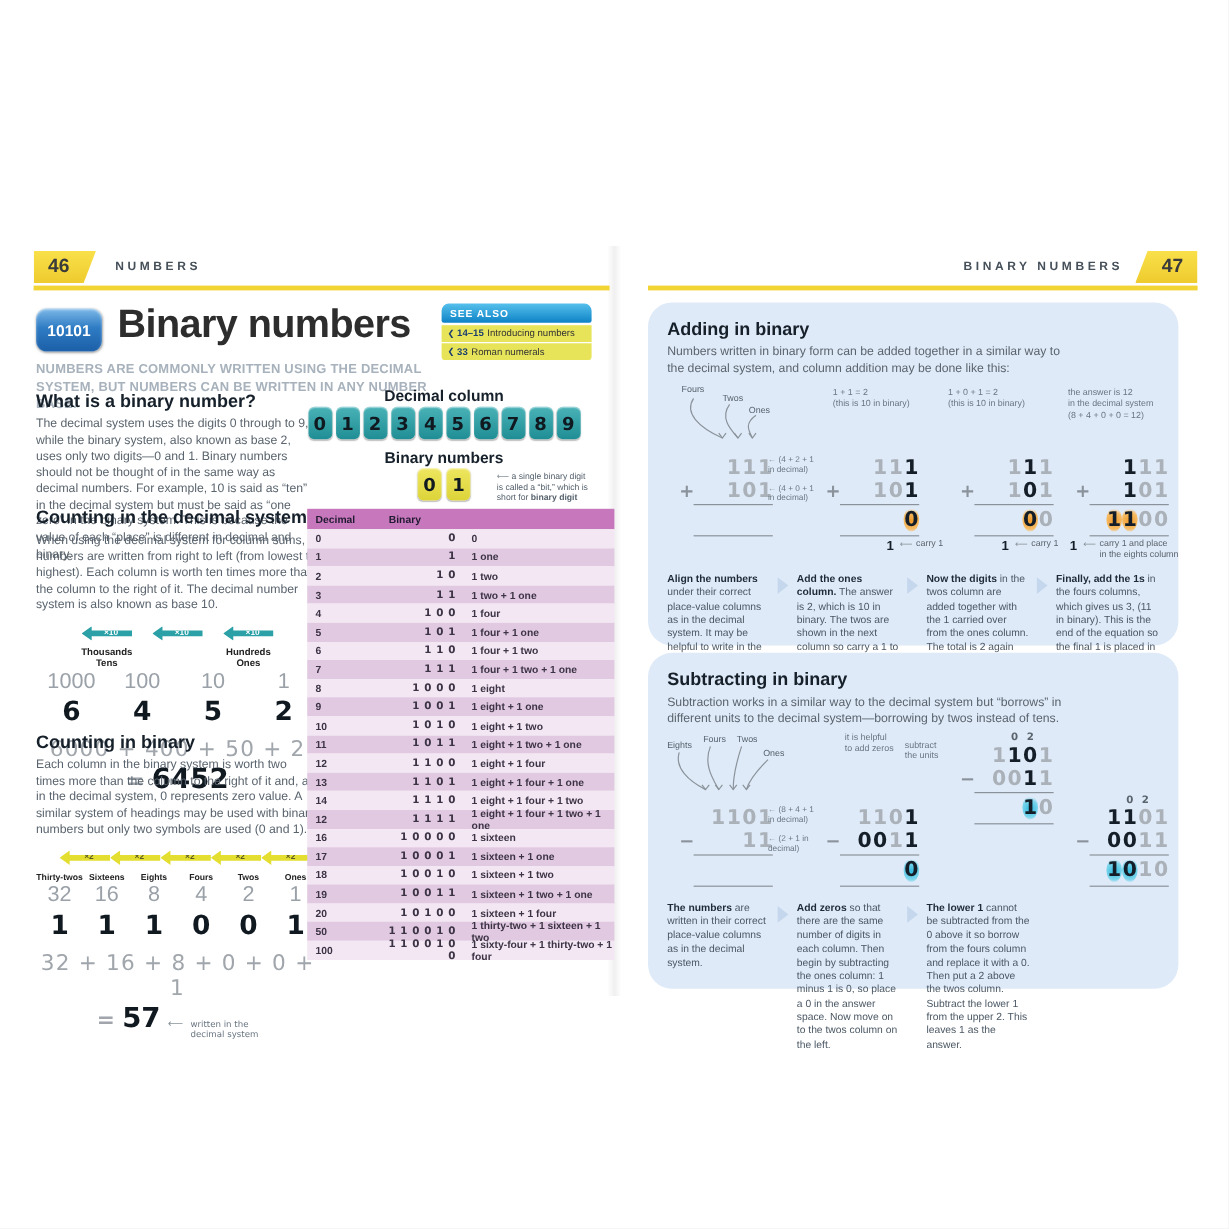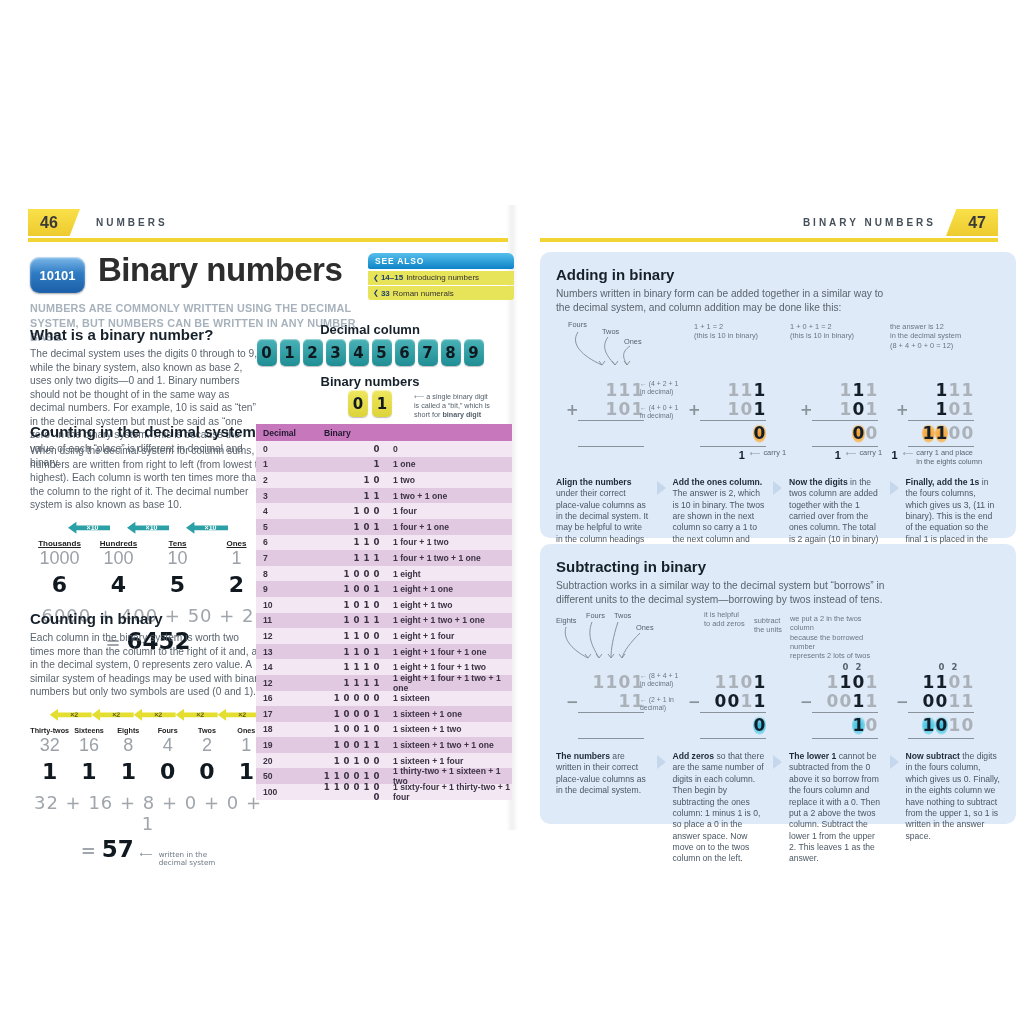--- a/index.html
+++ b/index.html
@@ -24,21 +24,21 @@
   
   .badge { position:absolute; left:30px; top:257px; width:55px; height:36px; border-radius:9px;
            background:linear-gradient(180deg,#7db9e8 0%,#2f7cc4 45%,#1b5fa8 100%);
            box-shadow:inset 0 1px 2px rgba(255,255,255,.65), 0 1px 2px rgba(0,0,0,.35);
            color:#fff; font-size:13px; font-weight:bold; display:flex; align-items:center; justify-content:center; }
   .title { position:absolute; left:98px; top:251px; font-size:33px; font-weight:700; color:#2d2d2d; letter-spacing:-.5px; }
   .subtitle { position:absolute; left:30px; top:301px; width:345px; font-size:10.8px; font-weight:bold;
               color:#a7b2bc; line-height:1.35; letter-spacing:.2px; }
 
   
-  .seealso { position:absolute; left:368px; top:253px; width:146px; }
+  .seealso { position:absolute; left:368px; top:253px; width:125px; }
   .sa-head { height:16px; border-radius:6px 6px 2px 2px; background:linear-gradient(180deg,#56c0ec,#0d82c6);
              color:#fff; font-size:8.5px; font-weight:bold; letter-spacing:.8px; padding:3px 0 0 7px; }
   .sa-row { height:14px; margin-top:1.5px; background:#e7e45a; font-size:8px; color:#333; display:flex; align-items:center; padding-left:5px; }
   .sa-row:last-child { border-radius:0 0 3px 3px; }
   .sa-chev { font-weight:bold; color:#1d3f6e; margin-right:2px; font-size:7px; }
   .sa-pg { font-weight:bold; color:#1d3f6e; margin-right:3px; }
 
   
   .lsec { position:absolute; left:30px; width:236px; }
   .lsec h2 { font-size:15px; font-weight:bold; color:#16202a; margin-bottom:4px; }
@@ -82,21 +82,21 @@
   .bt-row { display:flex; align-items:center; height:15.6px; font-size:8.6px; color:#3c3344; }
   .bt-row.head { height:17px; background:#c778bc; font-weight:bold; color:#201a30; }
   .bt-row.odd  { background:#f2e7f3; }
   .bt-row.even { background:#e1c9e2; }
   .bt-c1 { width:58px; padding-left:7px; font-weight:bold; }
   .bt-c2 { width:66px; text-align:right; font-weight:bold; letter-spacing:.5px; font-family:"DejaVu Sans",sans-serif; }
   .bt-c3 { flex:1; padding-left:13px; font-weight:bold; }
   .bt-row.head .bt-c2 { text-align:left; padding-left:10px; letter-spacing:0; font-family:inherit; }
 
   
-  .bluebox { position:absolute; left:540px; width:476px; background:#dfeaf8; border-radius:10px; padding:14px 16px; }
+  .bluebox { position:absolute; left:540px; width:442px; background:#dfeaf8; border-radius:20px; padding:14px 16px; }
   .bluebox h2 { font-size:15px; font-weight:bold; color:#16202a; margin-bottom:4px; }
   .bluebox .intro { font-size:10.2px; line-height:1.33; color:#5a646e; width:330px; }
   #add-box { top:252px; height:286px; }
   #sub-box { top:544px; height:280px; }
 
   
   .mgrid { display:grid; grid-template-columns:122px 112px 96px 100px; margin-top:4px; }
   .mcol { position:relative; }
   .mnote-area { position:relative; height:52px; font-size:7.4px; color:#6a7682; line-height:1.25; }
   .mnote { position:absolute; white-space:pre-line; }
@@ -196,21 +196,21 @@
 
   <section class="lsec" style="top:423px">
     <h2>Counting in the decimal system</h2>
     <p>When using the decimal system for column sums, numbers are written from right to left (from lowest to highest). Each column is worth ten times more than the column to the right of it. The decimal number system is also known as base 10.</p>
     <div class="pvd" id="pvd-dec">
         <div class="pv-arrows" style="grid-template-columns: repeat(3, 1fr); width: calc(75%); margin-left: calc(12.5%);">
           <span class="pv-arrow teal">×10</span>
           <span class="pv-arrow teal">×10</span>
           <span class="pv-arrow teal">×10</span>
         </div>
-        <div class="pv-row pv-labels" style="grid-template-columns: repeat(4, 1fr); text-decoration: underline;">
+        <div class="pv-row pv-labels" style="grid-template-columns: repeat(2, 1fr);">
           <span>Thousands</span>
           <span>Hundreds</span>
           <span>Tens</span>
           <span>Ones</span>
         </div>
         <div class="pv-row pv-values" style="grid-template-columns: repeat(4, 1fr);">
           <span>1000</span>
           <span>100</span>
           <span>10</span>
           <span>1</span>
@@ -628,25 +628,20 @@
               <span class="dg b">1</span>
             </div>
             <div class="mline"></div>
             <div class="mrow mres">
               <span class="dg hl c">0</span>
             </div>
             <div class="mline"></div>
           </div>
         </div>
         <div class="mcol">
-          <div class="mnote-area">
-            <div class="mnote def">we put a 2 in the twos column
-because the borrowed number
-represents 2 lots of twos</div>
-          </div>
           <div class="mnum">
             <div class="mborrow">
               <b></b>
               <b>0</b>
               <b>2</b>
               <b></b>
             </div>
             <div class="mrow">
               <span class="dg">1</span>
               <span class="dg b">1</span>
@@ -706,19 +701,15 @@
           <p><strong>The numbers</strong> are written in their correct place-value columns as in the decimal system.</p>
         </div>
         <div class="cap">
           <span class="chev"></span>
           <p><strong>Add zeros</strong> so that there are the same number of digits in each column. Then begin by subtracting the ones column: 1 minus 1 is 0, so place a 0 in the answer space. Now move on to the twos column on the left.</p>
         </div>
         <div class="cap">
           <span class="chev"></span>
           <p><strong>The lower 1</strong> cannot be subtracted from the 0 above it so borrow from the fours column and replace it with a 0. Then put a 2 above the twos column. Subtract the lower 1 from the upper 2. This leaves 1 as the answer.</p>
         </div>
-        <div class="cap">
-          <span class="chev"></span>
-          <p><strong>Now subtract</strong> the digits in the fours column, which gives us 0. Finally, in the eights column we have nothing to subtract from the upper 1, so 1 is written in the answer space.</p>
-        </div>
       </div>
   </section>
 </div>
 
 </body></html>

